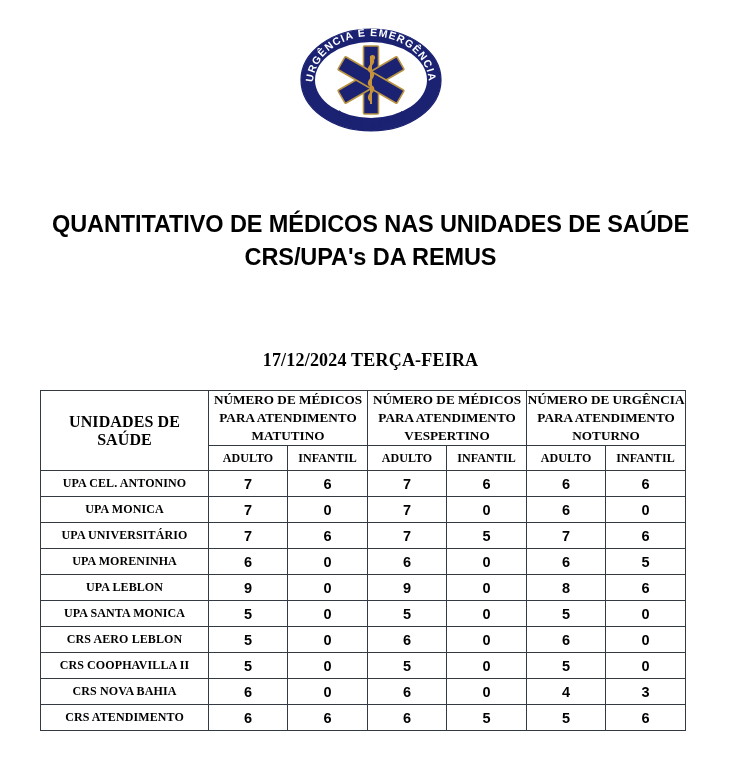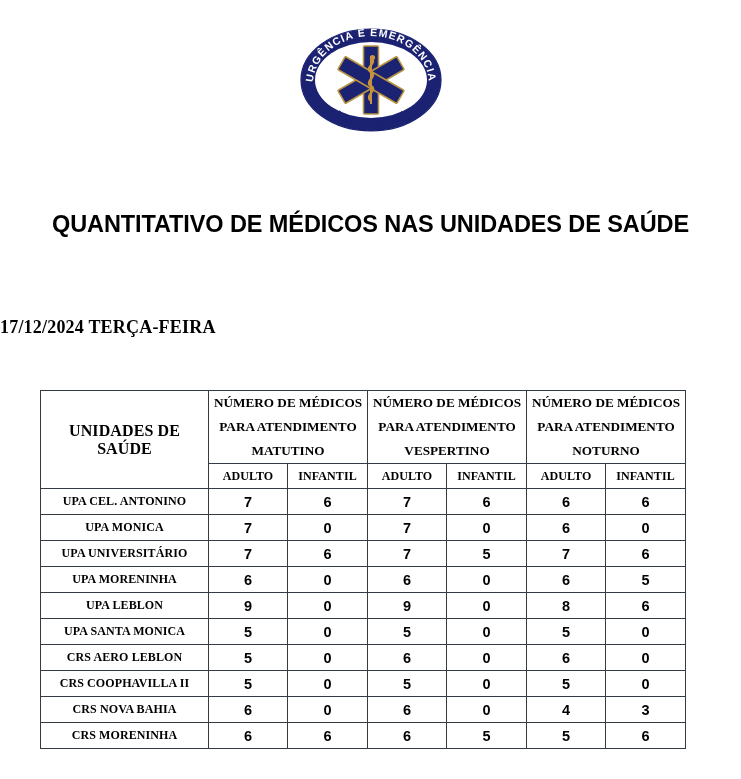--- a/index.html
+++ b/index.html
@@ -41,20 +41,21 @@
     font-weight: bold;
     font-size: 23.5px;
     letter-spacing: -0.1px;
     line-height: 33px;
     color: #000;
     white-space: nowrap;
   }
 
   .date-block {
     margin-top: 76px;
+    text-align: center;
   }
   .date-line {
     font-family: "Liberation Serif", serif;
     font-weight: bold;
     font-size: 18px;
     letter-spacing: 0.2px;
     color: #000;
   }
 
   
@@ -80,21 +81,21 @@
     padding: 0;
   }
 
   th.unit-head {
     font-size: 16px;
     letter-spacing: 0.1px;
     height: 72px;
   }
   th.group-head {
     font-size: 13.2px;
-    line-height: 24px;
+    line-height: 18px;
     height: 48px;
     padding: 2px 4px;
   }
   th.sub-head {
     font-size: 12px;
     height: 24px;
     letter-spacing: 0.1px;
   }
 
   td.unit-cell {
@@ -150,20 +151,21 @@
         <rect x="-1" y="-24" width="2" height="48" fill="#c8923c"></rect>
         <path d="M 0,-21 C 7,-18 -7,-12 0,-8 C 7,-4 -7,2 0,6 C 7,10 -6,15 -1,20" fill="none" stroke="#c8923c" stroke-width="2.4" stroke-linecap="round"></path>
         <circle cx="1.5" cy="-22.5" r="2.6" fill="#c8923c"></circle>
       </g>
     </g>
   </svg>
 </div>
 
 <div class="title-block">
   <div class="title-line">QUANTITATIVO DE MÉDICOS NAS UNIDADES DE SAÚDE</div>
+  <div class="title-line">CRS/UPA's DA REMUS</div>
 </div>
 
 <div class="date-block">
   <div class="date-line">17/12/2024 TERÇA-FEIRA</div>
 </div>
 
 <div class="table-wrap">
   <table class="qtable">
     <colgroup>
       <col class="c-unit">
@@ -172,21 +174,21 @@
       <col class="c-a">
         <col class="c-i">
         <col class="c-a">
         <col class="c-i">
     </colgroup>
     <thead>
       <tr>
         <th class="unit-head" rowspan="2">UNIDADES DE SAÚDE</th>
         <th class="group-head" colspan="2">NÚMERO DE MÉDICOS PARA ATENDIMENTO MATUTINO</th>
         <th class="group-head" colspan="2">NÚMERO DE MÉDICOS PARA ATENDIMENTO VESPERTINO</th>
-        <th class="group-head" colspan="2">NÚMERO DE MÉDICOS PARA ATENDIMENTO NOTURNO</th>
+        <th class="group-head" colspan="2">NÚMERO DE URGÊNCIA PARA ATENDIMENTO NOTURNO</th>
       </tr>
       <tr>
         <th class="sub-head">ADULTO</th>
         <th class="sub-head">INFANTIL</th>
         <th class="sub-head">ADULTO</th>
         <th class="sub-head">INFANTIL</th>
         <th class="sub-head">ADULTO</th>
         <th class="sub-head">INFANTIL</th>
       </tr>
     </thead>
@@ -266,21 +268,21 @@
         <tr>
           <td class="unit-cell">CRS NOVA BAHIA</td>
           <td class="num-cell">6</td>
           <td class="num-cell">0</td>
           <td class="num-cell">6</td>
           <td class="num-cell">0</td>
           <td class="num-cell">4</td>
           <td class="num-cell">3</td>
         </tr>
         <tr>
-          <td class="unit-cell">CRS MORENINHA</td>
+          <td class="unit-cell">CRS ATENDIMENTO</td>
           <td class="num-cell">6</td>
           <td class="num-cell">6</td>
           <td class="num-cell">6</td>
           <td class="num-cell">5</td>
           <td class="num-cell">5</td>
           <td class="num-cell">6</td>
         </tr>
       </tbody>
   </table>
 </div>

